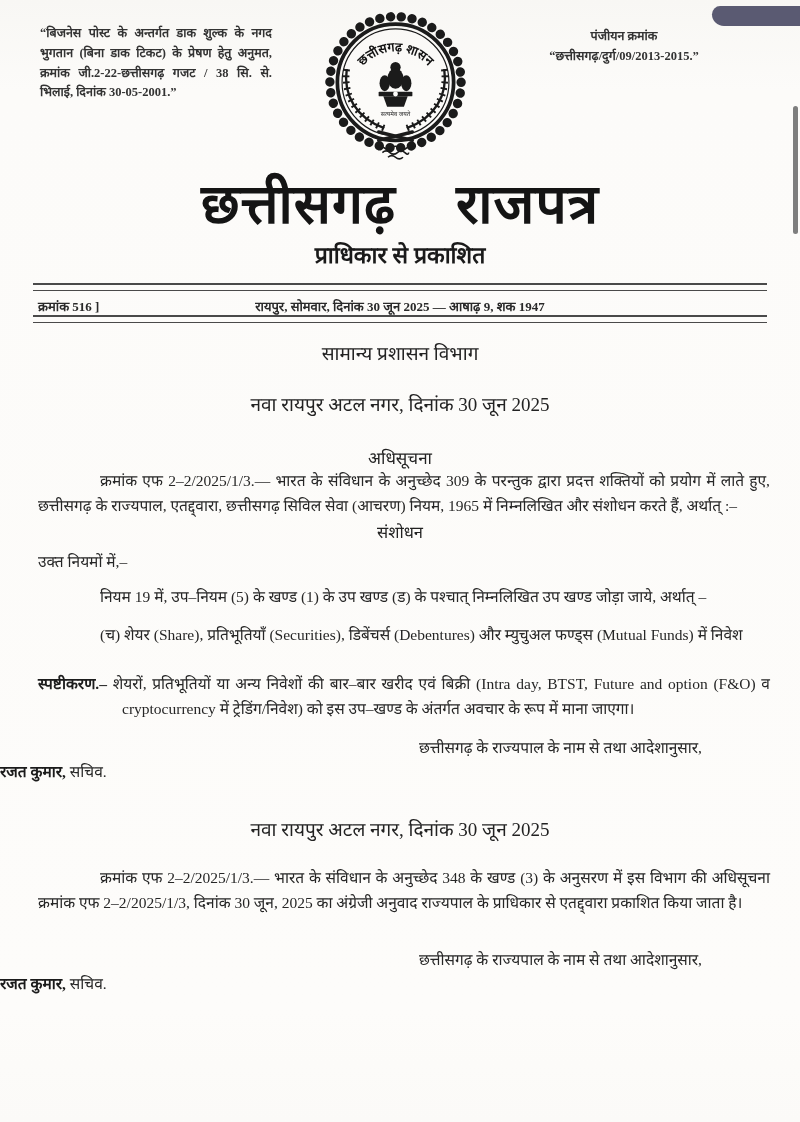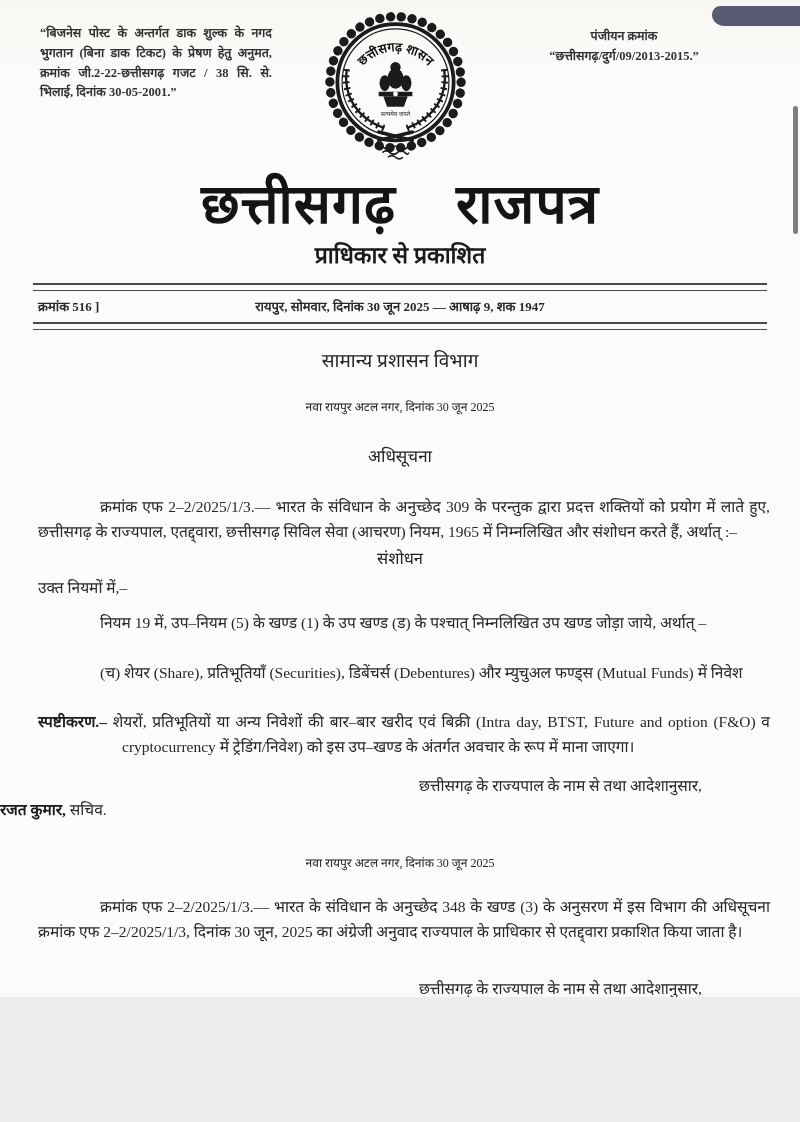--- a/index.html
+++ b/index.html
@@ -2,21 +2,21 @@
 <html lang="hi"><head>
 <meta charset="utf-8">
 <style>
   html,body{margin:0;padding:0;}
   body{
     width:800px;height:1122px;overflow:hidden;
     background:#ededee;
     font-family:"Liberation Serif","DejaVu Serif",serif;
   }
   .screen{
-    position:relative;width:800px;height:997px;overflow:hidden;
+    position:relative;width:800px;height:1122px;overflow:hidden;
     background:linear-gradient(180deg,#f8f7f4 0%,#fcfbf9 8%,#fdfcfa 90%,#fbfaf8 100%);
     color:#262626;
   }
   
   .corner-overlay{
     position:absolute;top:6px;right:0;width:88px;height:20px;
     background:#5a5a72;border-radius:11px 0 0 16px;
   }
   .scrollbar-thumb{
     position:absolute;top:106px;right:2px;width:5px;height:128px;
@@ -37,34 +37,34 @@
     position:absolute;left:50%;top:6px;transform:translateX(-53%);
   }
   .title-line{text-align:center;margin-top:8px;font-size:55px;font-weight:bold;color:#141414;letter-spacing:1px;line-height:1.05;}
   .title-line .w1{margin-right:30px;}
   .title-line .w2{margin-left:30px;}
   .subtitle{text-align:center;font-size:25px;font-weight:bold;margin-top:16px;color:#1a1a1a;}
   .published{text-align:center;font-size:23px;font-weight:bold;margin-top:4px;color:#1a1a1a;}
   
   .rule-double{margin:0 33px;height:5px;border-top:2px solid #4a4a4a;border-bottom:1.5px solid #4a4a4a;}
   .rule-top{margin-top:13px;}
-  .issue-row{position:relative;margin:0 35px;padding:6px 0 7px;font-size:13px;font-weight:bold;color:#2a2a2a;}
+  .issue-row{position:relative;margin:0 35px;padding:6px 0 0;font-size:13px;font-weight:bold;color:#2a2a2a;}
   .issue-serial{position:absolute;left:3px;top:6px;}
   .issue-dateline{text-align:center;}
   
   .dept{text-align:center;font-size:19px;margin-top:17px;color:#222;}
   .address{text-align:center;font-size:18px;margin-top:3px;color:#222;}
-  .place-date{text-align:center;font-size:12px;margin-top:25px;color:#222;}
+  .place-date{text-align:center;font-size:19px;margin-top:25px;color:#222;}
   .notif-heading{text-align:center;font-size:17px;margin-top:29px;color:#222;}
   .bodytext{margin:0 30px 0 38px;font-size:15.5px;line-height:1.6;text-align:justify;color:#262626;}
-  .para1{margin-top:28px;text-indent:62px;}
+  .para1{text-indent:62px;}
   .amend-heading{text-align:center;font-size:16.5px;margin-top:2px;color:#222;}
   .in-rules{margin-top:7px;}
   .para2{text-indent:62px;margin-top:10px;}
-  .clause{text-indent:62px;margin-top:25px;}
+  .clause{text-indent:62px;margin-top:13px;}
   .explanation{margin-top:24px;padding-left:84px;text-indent:-84px;}
   .expl-label{font-weight:bold;color:#1d1d1d;}
   .order-line{ text-align:right;padding-right:98px;margin-top:15px;font-size:15.5px;color:#262626;}
   .order-sign{ text-align:left;padding-right:76px;margin-top:2px;font-size:15.5px;color:#262626;}
   .sig-name{font-weight:bold;color:#1b1b1b;}
   .place-date-2{margin-top:34px;}
   .para3{text-indent:62px;margin-top:24px;}
   .order-line.second{margin-top:32px;}
 </style>
 </head>

